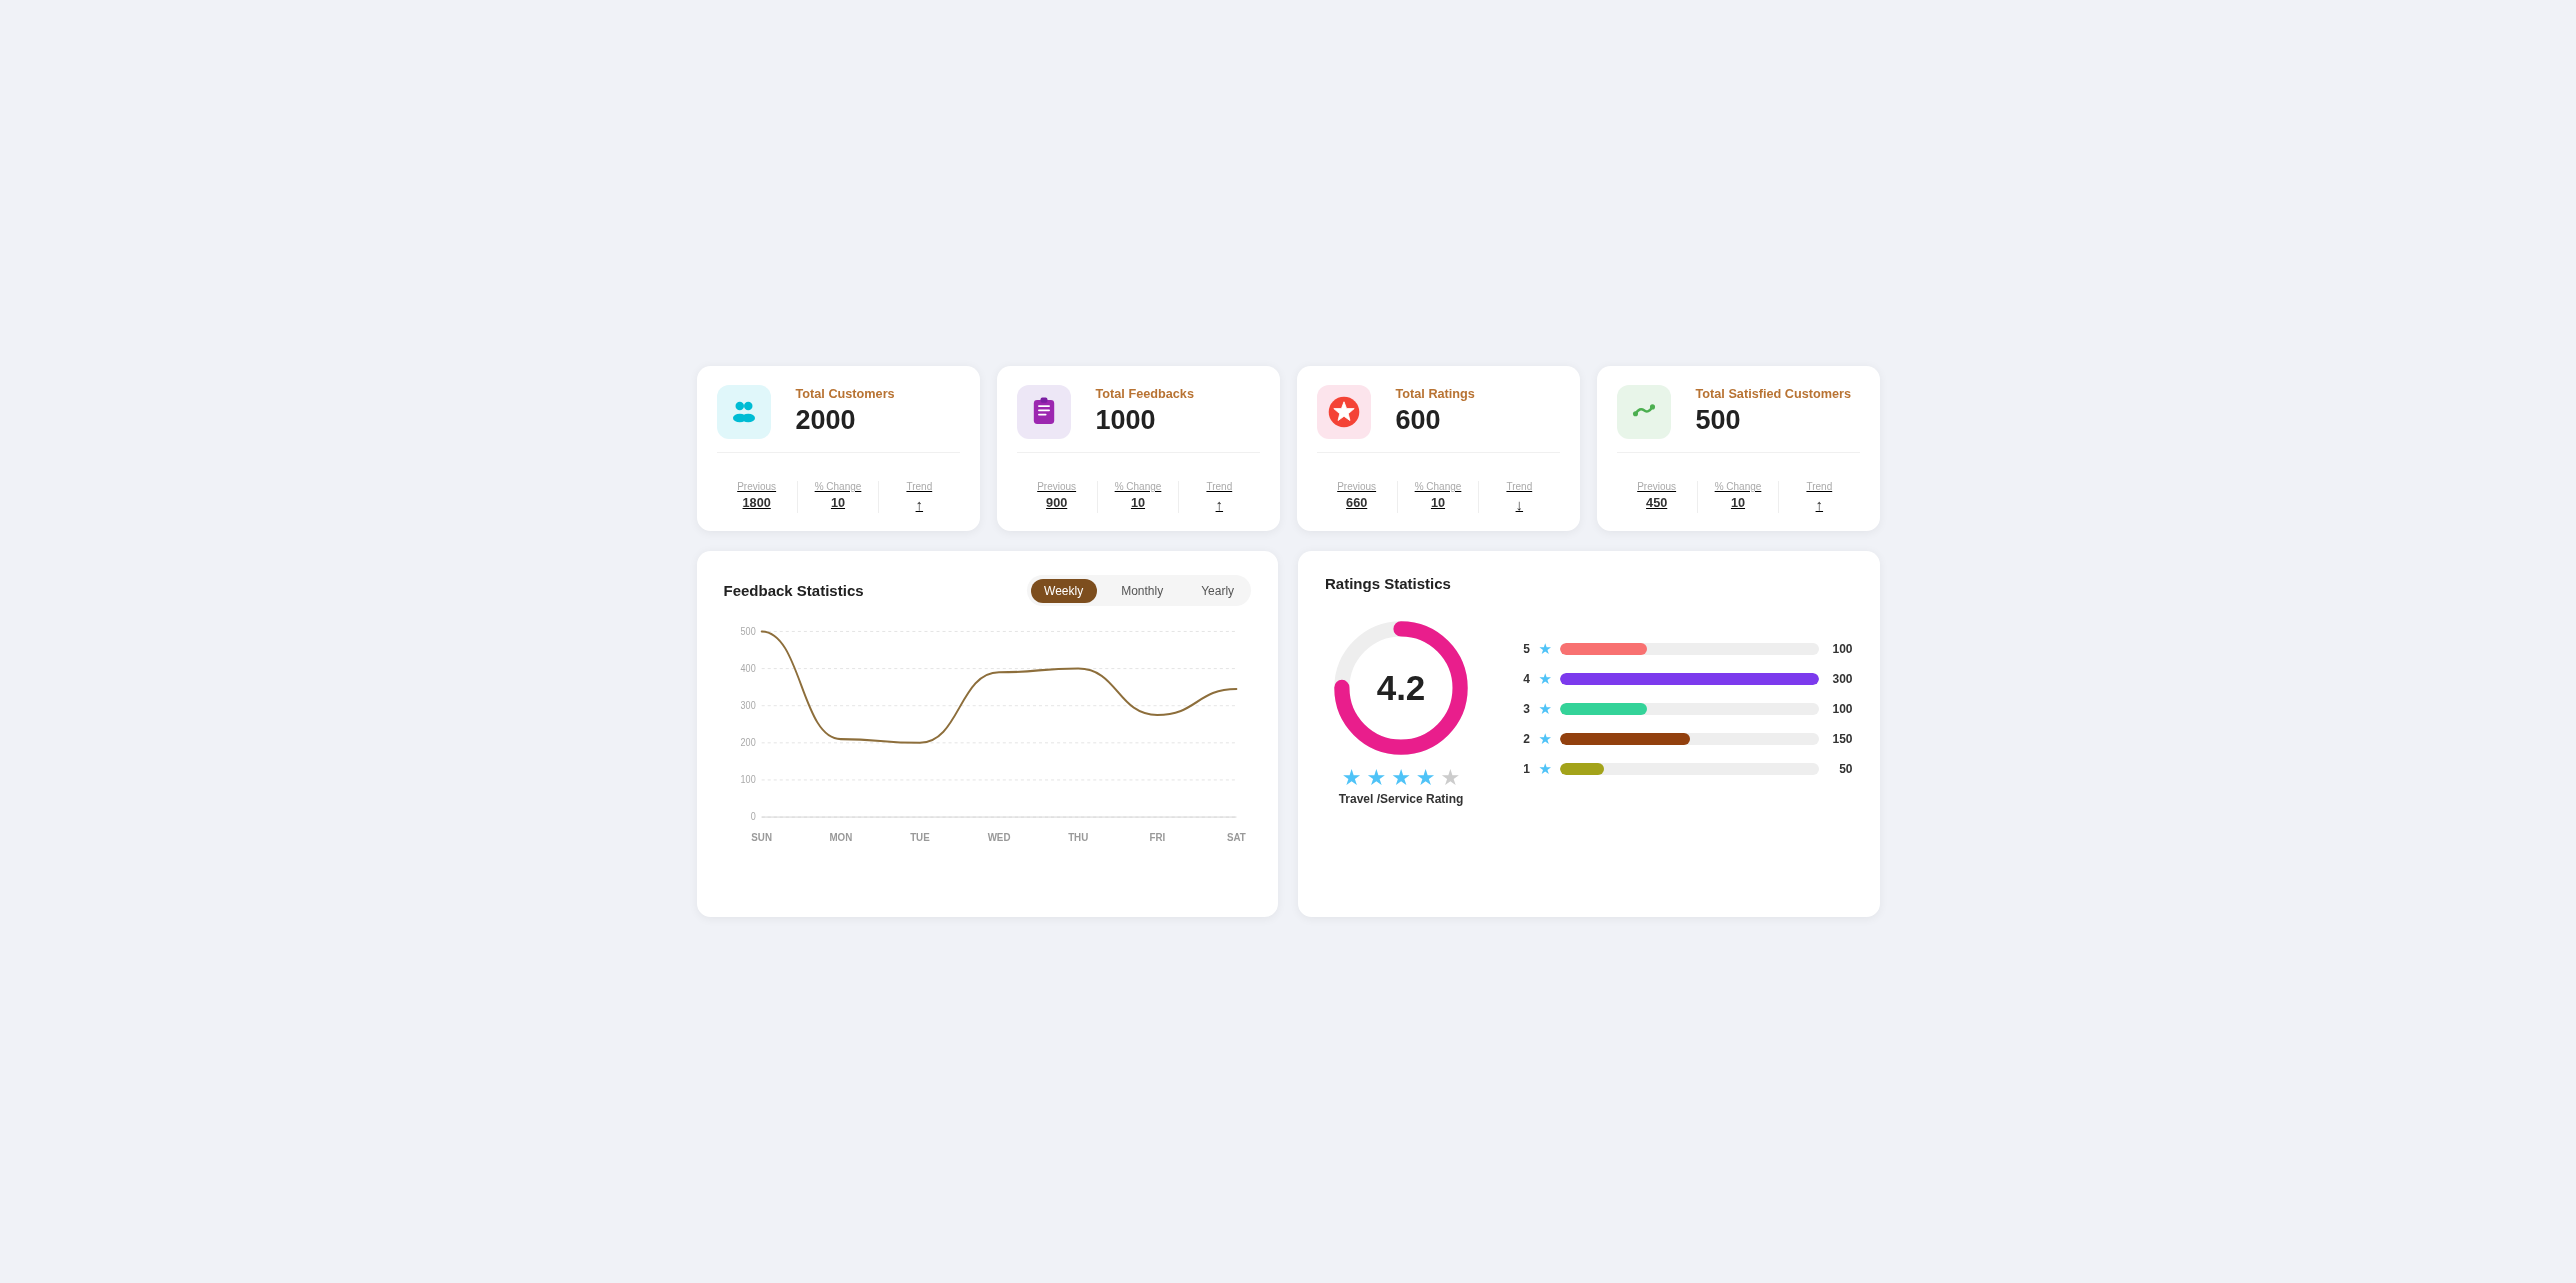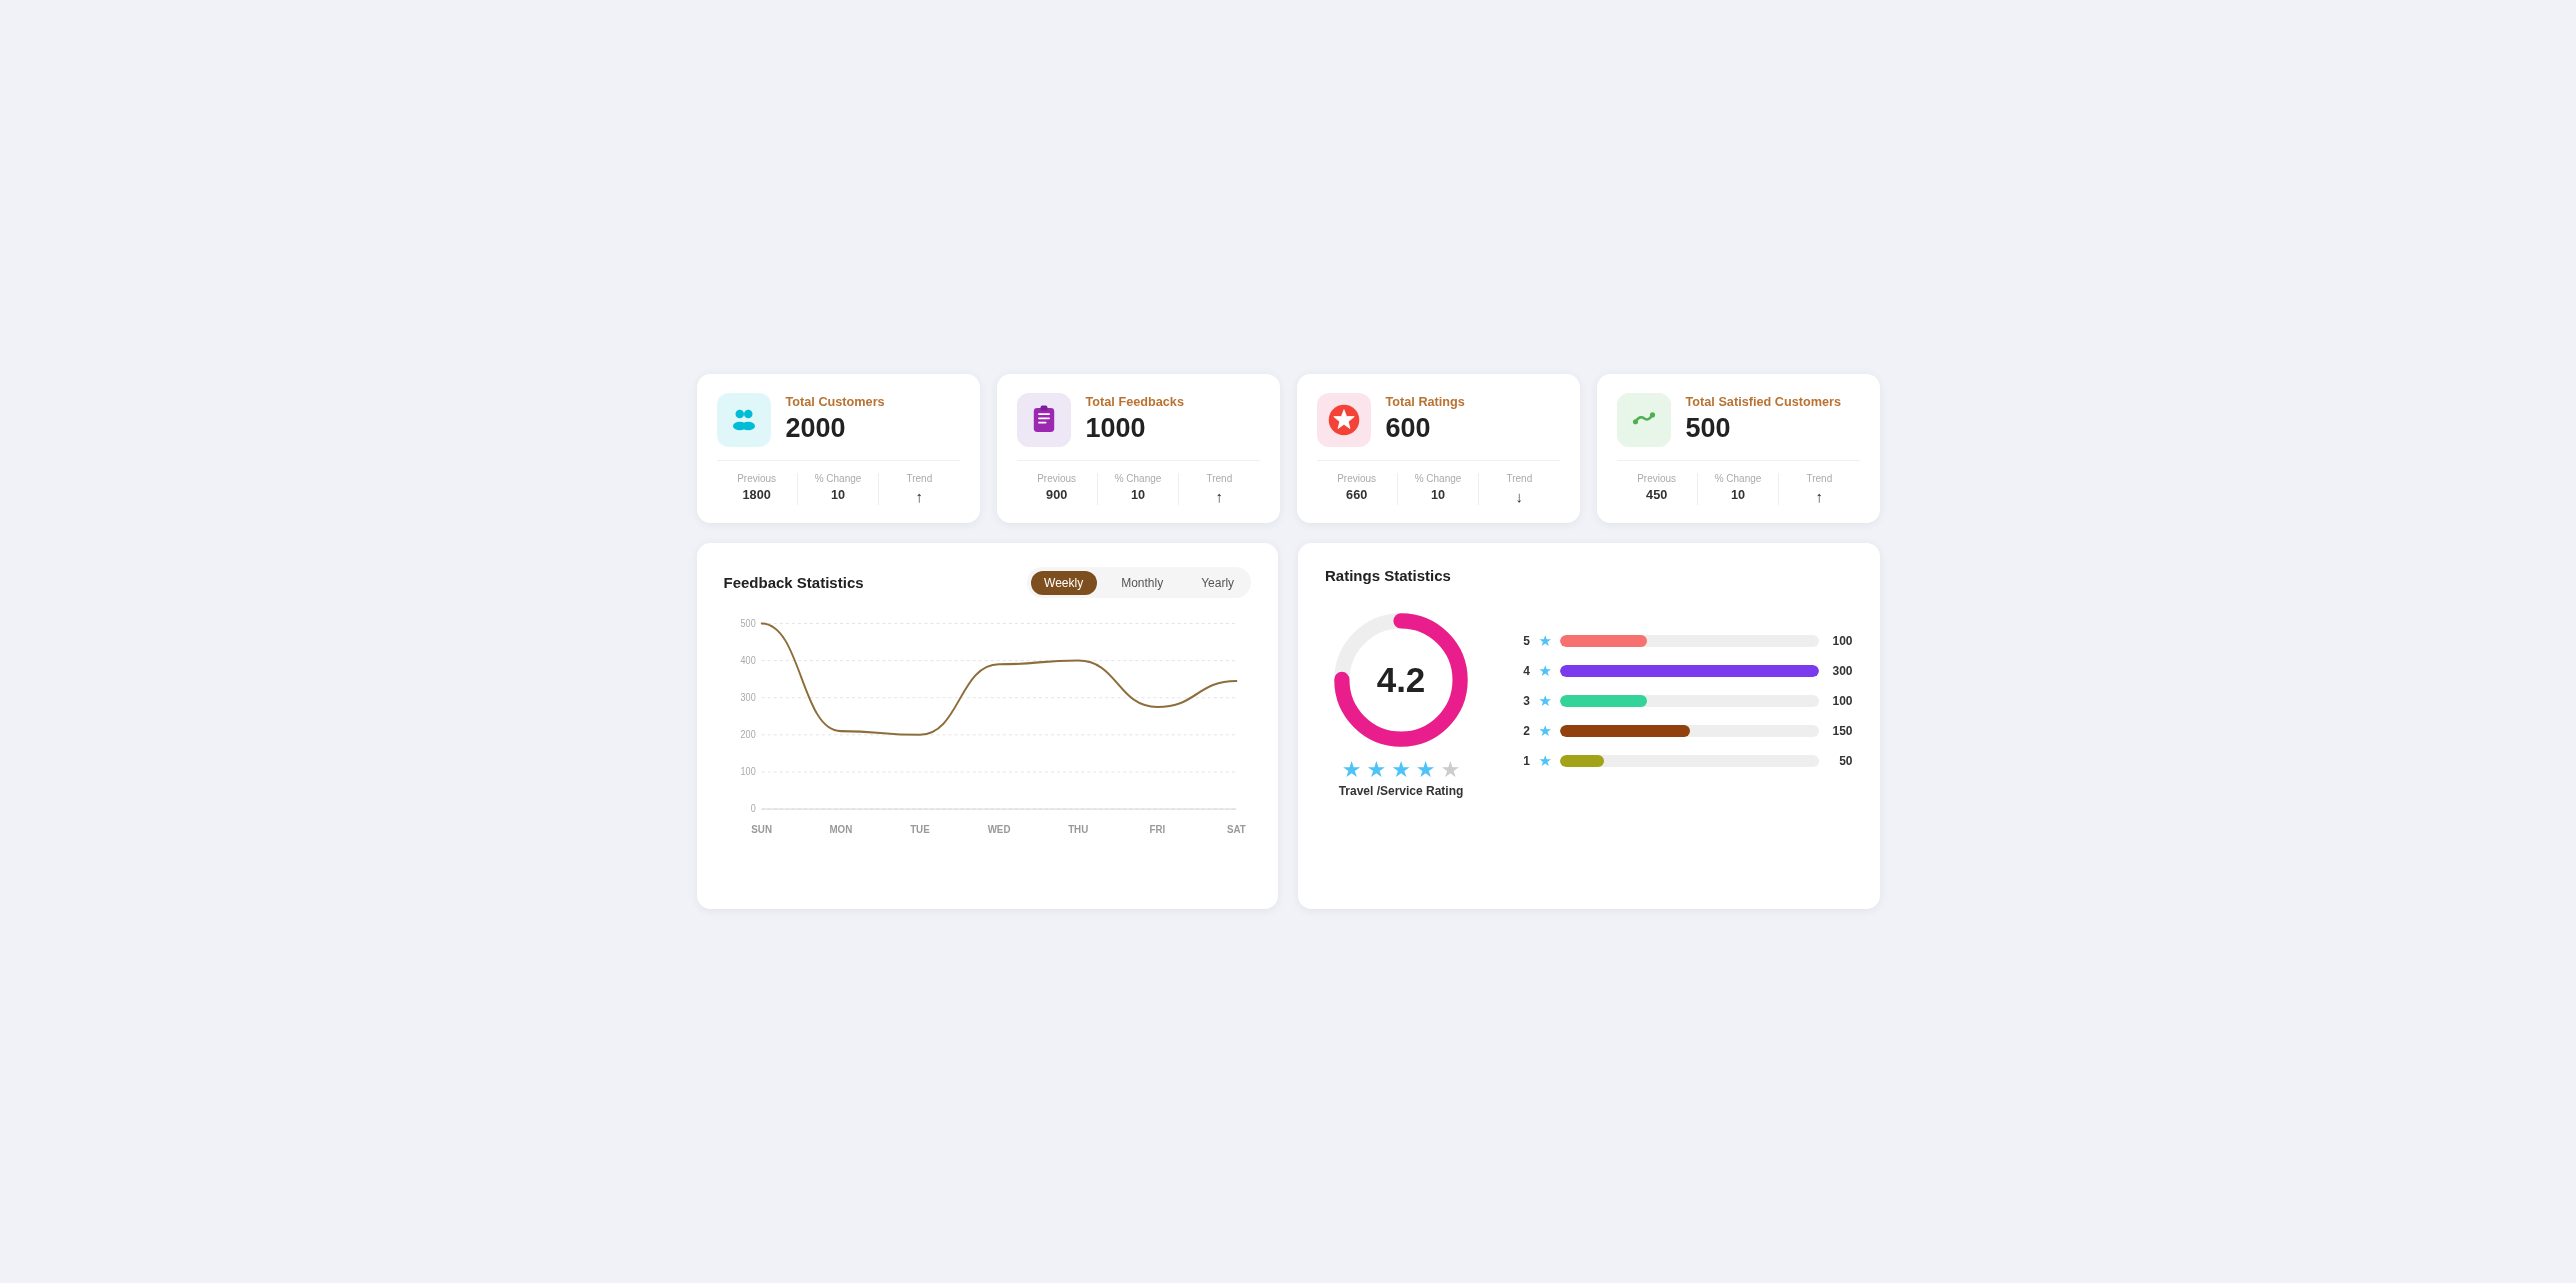--- a/index.html
+++ b/index.html
@@ -25,21 +25,21 @@
     }
     .card {
       background: #fff;
       border-radius: 13.5px;
       padding: 18.6px 20px;
       box-shadow: 0 1.7px 10px rgba(0,0,0,0.06);
     }
     .card-header {
       display: flex;
       align-items: center;
-      gap: 15px;
+      gap: 25px;
       margin-bottom: 13.5px;
     }
     .card-icon {
       width: 54px;
       height: 54px;
       border-radius: 12px;
       display: flex;
       align-items: center;
       justify-content: center;
       font-size: 25px;
@@ -57,22 +57,23 @@
       margin-bottom: 3.4px;
     }
     .card-value {
       font-size: 27px;
       font-weight: 700;
       color: #222;
     }
     .card-stats {
       display: flex;
       border-top: 0.8px solid #f0f0f0;
-      padding-top: 12px;
+      padding-top: 28px;
       gap: 0;
+      text-decoration: underline;
     }
     .stat-item {
       flex: 1;
       display: flex;
       flex-direction: column;
       align-items: center;
       border-right: 0.8px solid #eee;
       padding: 0 6.8px;
     }
     .stat-item:last-child { border-right: none; align-items: center; }

